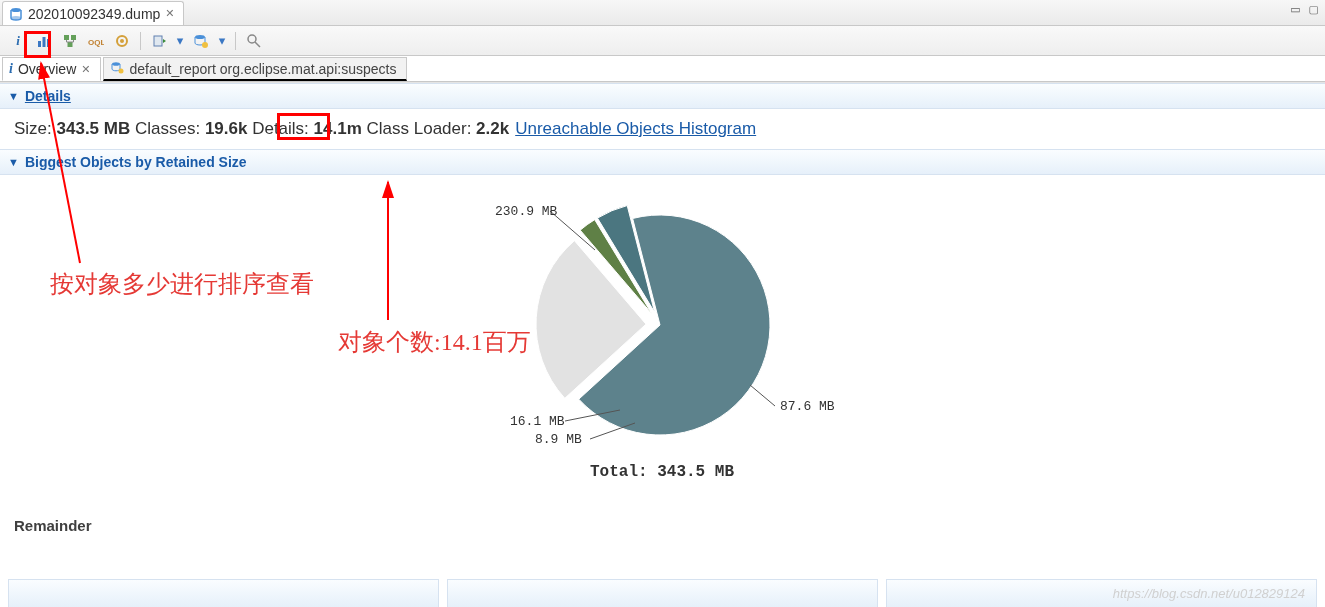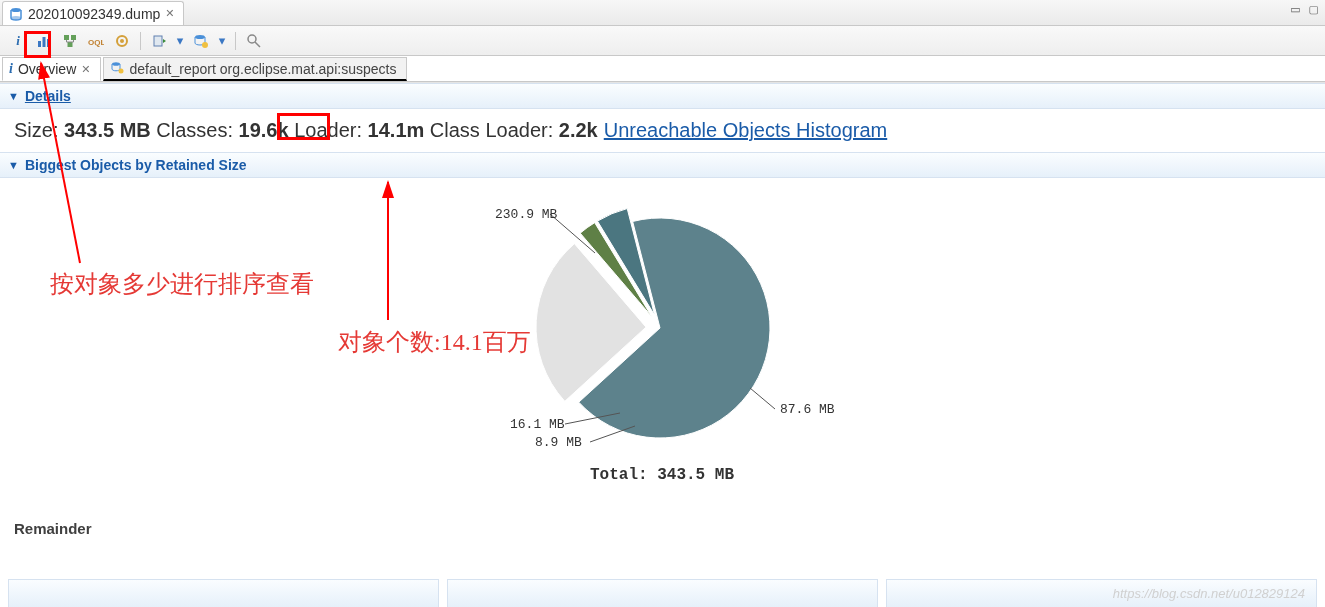--- a/index.html
+++ b/index.html
@@ -85,21 +85,21 @@
     gap: 6px;
     color: #1a5ba8;
     font-weight: bold;
     font-size: 14px;
     cursor:pointer;
   }
   .section-header .tw { color:#1a5ba8; font-size:11px;}
   .section-header .title { text-decoration: underline; }
   .details-line {
     padding: 10px 14px;
-    font-size: 20px;
+    font-size: 17px;
     display:flex; align-items:center; flex-wrap:wrap;
     gap: 0;
   }
   .details-line span { white-space:pre; }
   .details-line b { font-weight: bold; }
   .link { color:#1a5ba8; text-decoration:underline; cursor:pointer;}
   #red-box-objects { position:absolute; pointer-events:none; border:3px solid #f00; }
 
   .chart-area { position:relative; height: 330px; }
   .chart-svg-wrap { position:absolute; left:480px; top:0px; width:400px; height:310px; }
@@ -211,21 +211,21 @@
   <div class="section-header">
     <span class="tw">▼</span>
     <span class="title">Details</span>
   </div>
 
   <div class="details-line" style="position:relative;">
     <span>Size: </span>
     <b>343.5 MB</b>
     <span> Classes: </span>
     <b>19.6k</b>
-    <span> Loader: </span>
+    <span> Details: </span>
     <b id="objects-val">14.1m</b>
     <span> Class Loader: </span>
     <b>2.2k</b>
     <span style="width:6px;"></span>
     <span class="link">Unreachable Objects Histogram</span>
   </div>
 
   <div class="section-header">
     <span class="tw">▼</span>
     <span class="title" style="text-decoration:none;">Biggest Objects by Retained Size</span>

